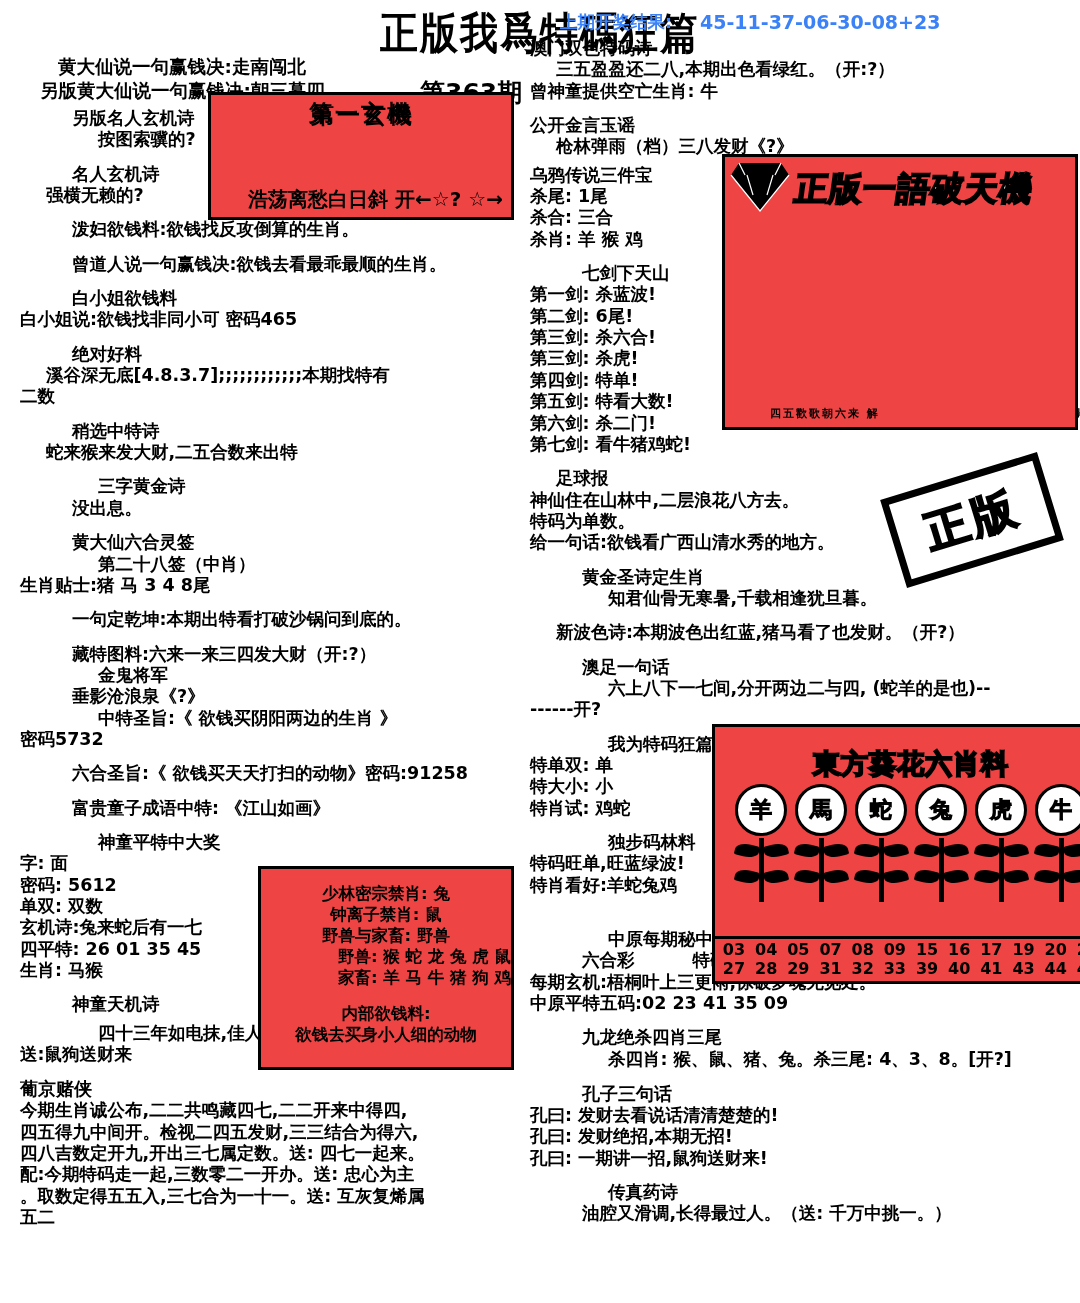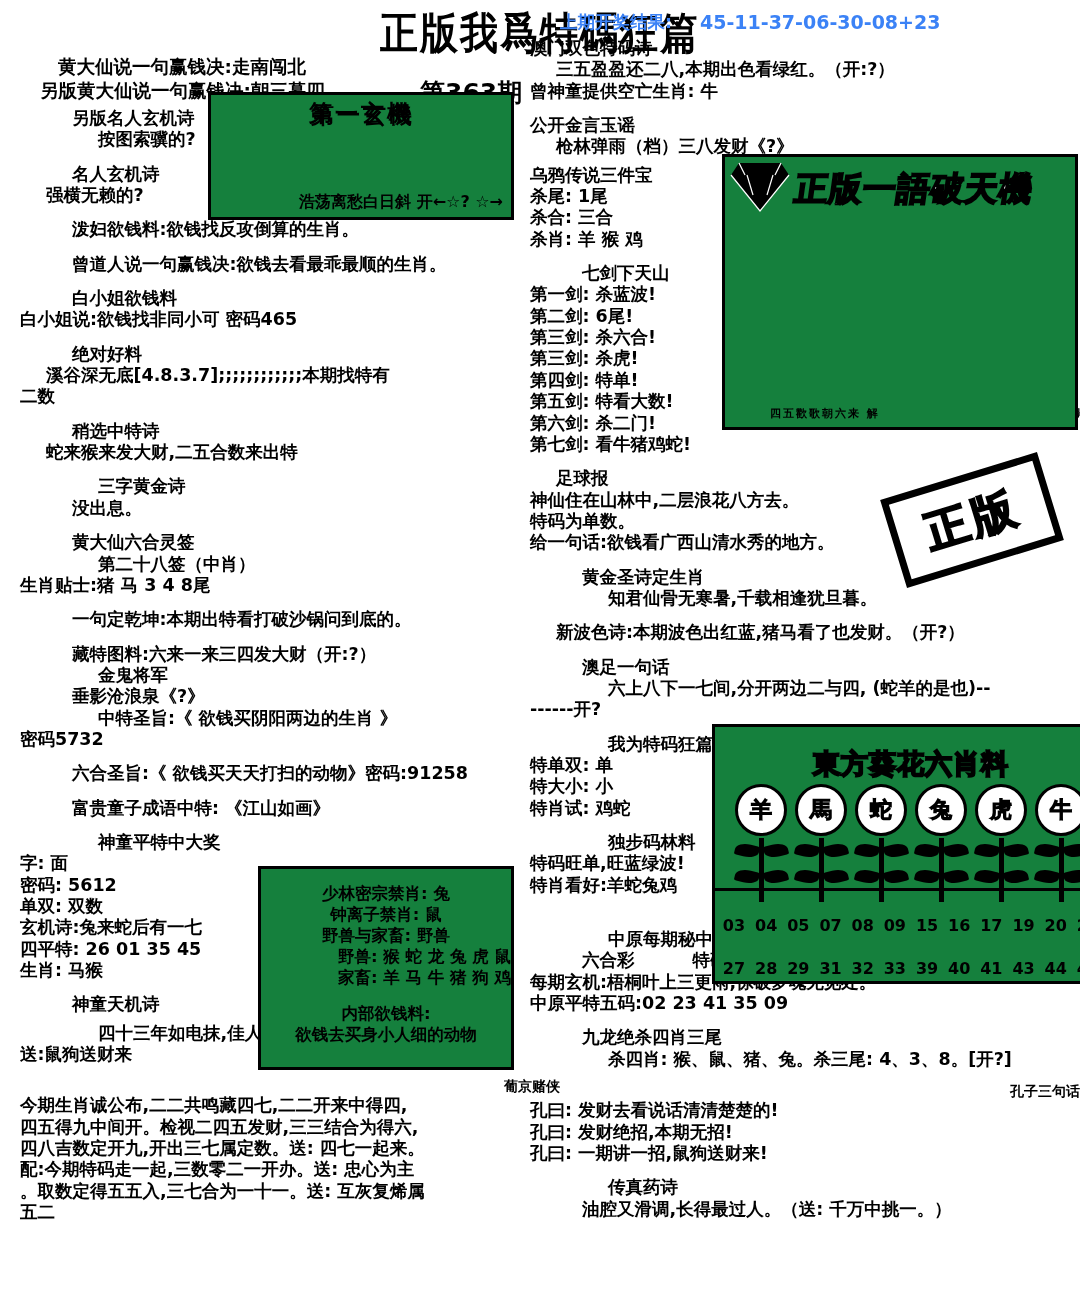--- a/index.html
+++ b/index.html
@@ -30,43 +30,43 @@
   }
   .issue{
     position:absolute;
     left:420px;top:72px;
     font-size:25px;font-weight:bold;
   }
 
   
   .ln{font-size:17.5px;font-weight:bold;line-height:1.22;white-space:pre;}
   .ln.lg{font-size:18.5px;}
-  .ln.sm{font-size:14px;text-align:right;}
+  .ln.sm{font-size:18px;}
   .ind1{padding-left:26px;}
   .ind2{padding-left:52px;}
   .ind3{padding-left:78px;}
   .gap{height:13px;}
   .gap-s{height:7px;}
   .gap-l{height:20px;}
 
   .red{color:#3b82f6;}
 
   
-  .box{border:3px solid #000;background:#15803d;position:absolute;}
+  .box{border:3px solid #000;background:#ef4444;position:absolute;}
 
   
   #box-xuanji{left:208px;top:88px;width:300px;height:122px;}
   #box-xuanji .bx-title{
     text-align:center;font-size:23px;font-weight:bold;
     margin-top:3px;letter-spacing:3px;
     text-shadow:2px 2px 0 #000;
   }
   #box-xuanji .bx-foot{
     position:absolute;bottom:4px;right:8px;
-    font-size:16px;font-weight:bold;white-space:nowrap;
+    font-size:20px;font-weight:bold;white-space:nowrap;
   }
 
   
   #box-shaolin{left:258px;top:862px;width:250px;height:198px;}
   #box-shaolin .sl-line{text-align:center;font-size:16.5px;font-weight:bold;line-height:1.28;white-space:pre;}
   #box-shaolin .sl-line.left{text-align:right;padding-left:6px;}
   #box-shaolin .sl-pad{height:14px;}
 
   
   #box-diamond{left:722px;top:150px;width:350px;height:270px;}
@@ -123,21 +123,21 @@
     border-top:3px solid #000;
     position:absolute;bottom:0;left:0;width:100%;
     box-sizing:border-box;padding:2px 6px 3px 6px;
   }
   .num-grid .nrow{
     display:flex;justify-content:space-between;
     font-size:16px;font-weight:bold;
     font-family:"DejaVu Sans","Liberation Sans",sans-serif;
     line-height:1.15;
   }
-  .num-grid .nrow span{width:26px;text-align:center;margin-top:24px;}
+  .num-grid .nrow span{width:26px;text-align:center;}
 
   
   #stamp{
     position:absolute;left:890px;top:470px;
     width:150px;height:78px;
     border:7px solid #000;
     transform:rotate(-17deg);
     display:flex;align-items:center;justify-content:center;
     background:transparent;
   }

